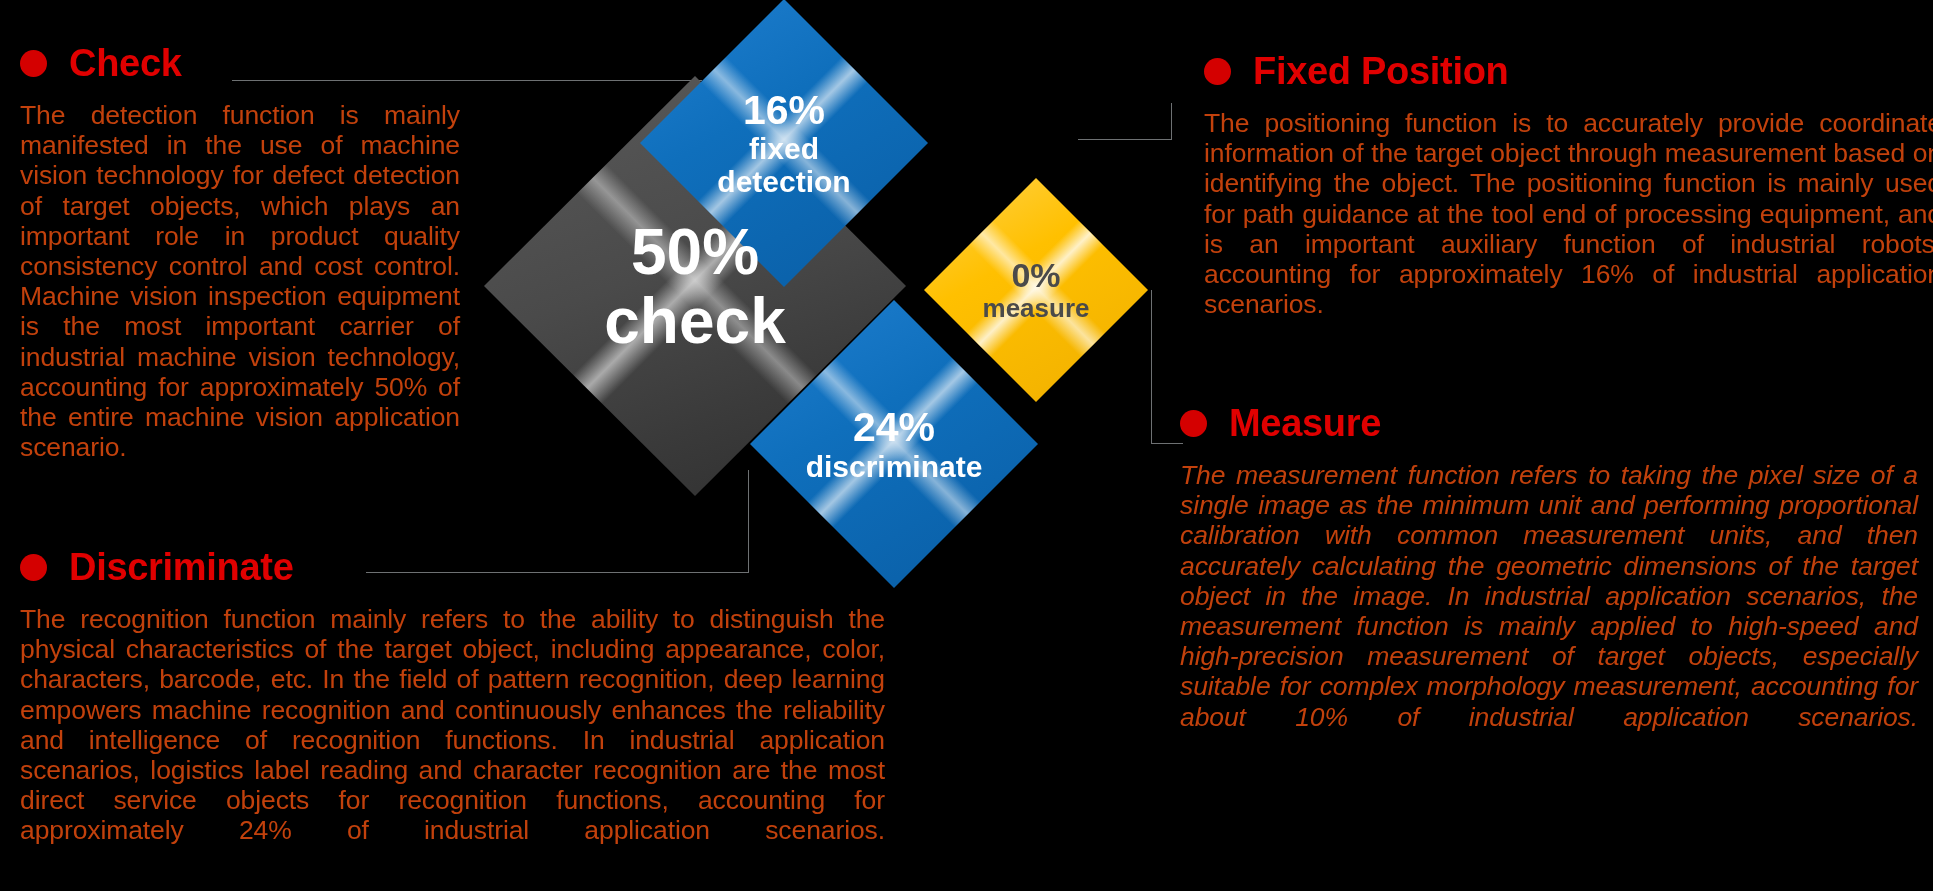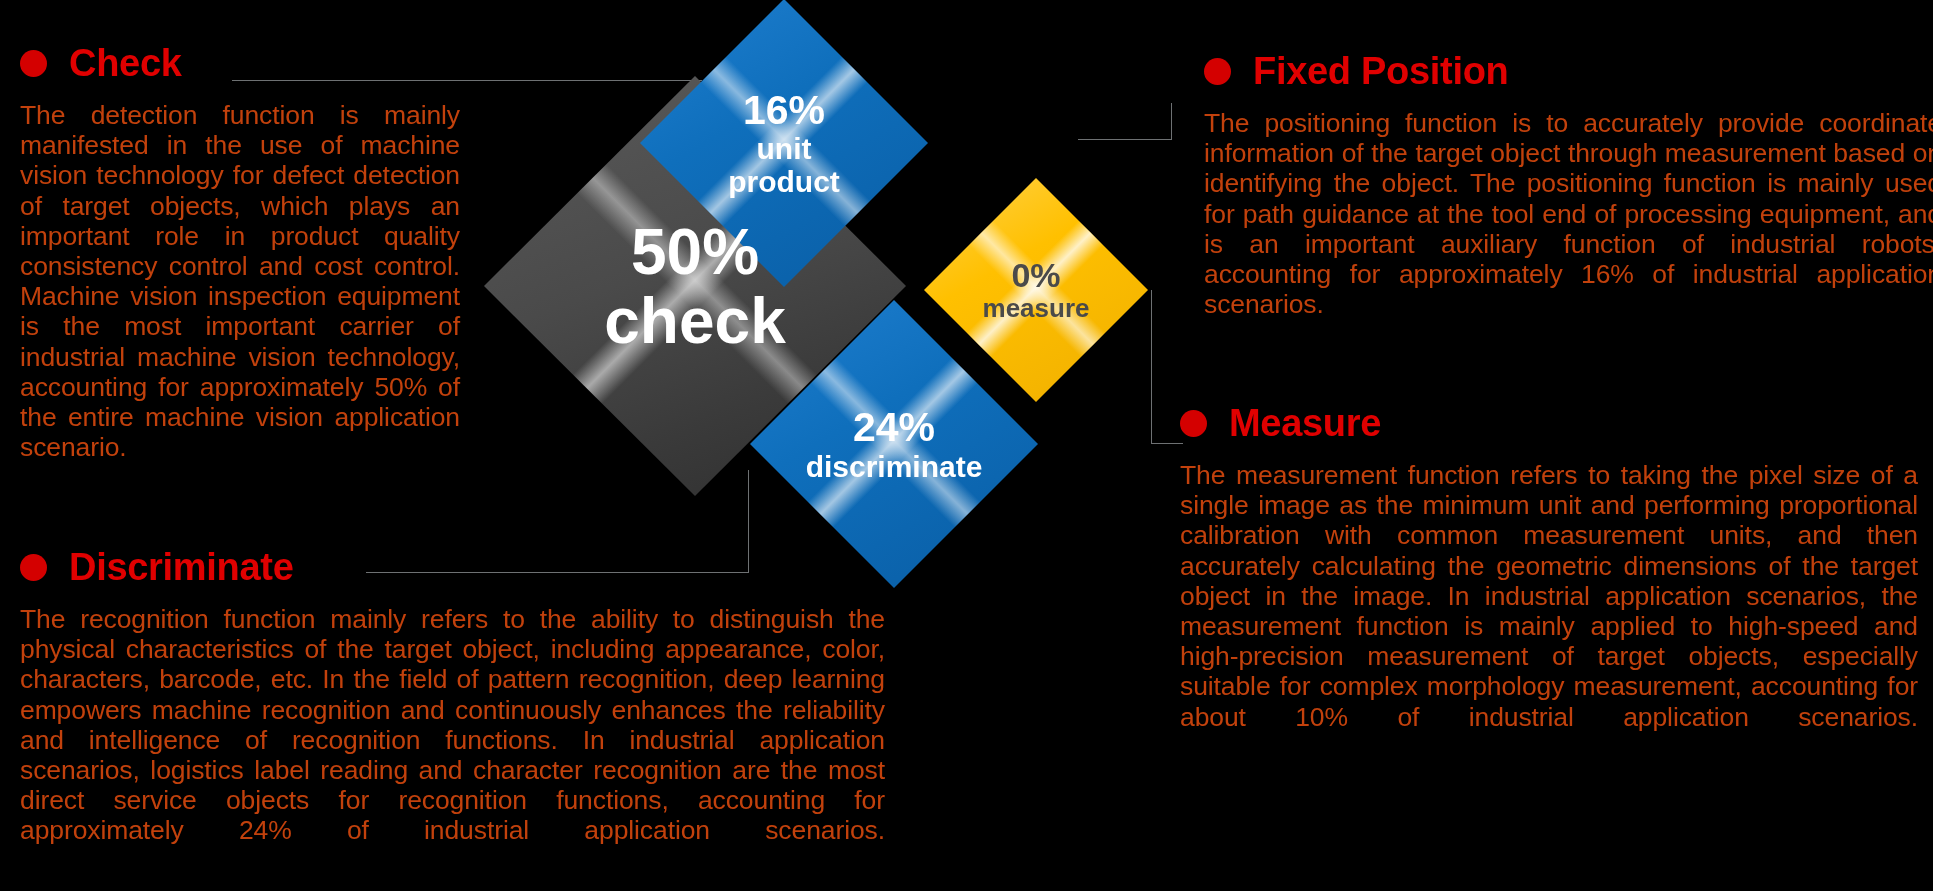--- a/index.html
+++ b/index.html
@@ -41,21 +41,21 @@
   #blk-check        { left:20px;   top:44px;  width:440px; }
   #blk-check .para  { margin-top:16px; }
 
   #blk-discriminate       { left:20px;  top:548px; width:865px; }
   #blk-discriminate .para { margin-top:16px; }
 
   #blk-fixed        { left:1204px; top:52px;  width:738px; }
   #blk-fixed .para  { margin-top:16px; }
 
   #blk-measure        { left:1180px; top:404px; width:738px; }
-  #blk-measure .para  { margin-top:16px; }
+  #blk-measure .para  { margin-top:16px;font-style:italic; }
 
   
   .conn { position:absolute; background:#6E7173; }
   .conn.h { height:1px; }
   .conn.v { width:1px; }
 
   
   .diamond {
     position:absolute;
     display:flex;
@@ -134,22 +134,22 @@
 
   <div class="diamond" id="dia-check">
     <div class="dia-shape"></div>
     <div class="dia-label pct">50%</div>
     <div class="dia-label name">check</div>
   </div>
 
   <div class="diamond" id="dia-fixed">
     <div class="dia-shape"></div>
     <div class="dia-label pct">16%</div>
-    <div class="dia-label name">unit</div>
-    <div class="dia-label name">product</div>
+    <div class="dia-label name">fixed</div>
+    <div class="dia-label name">detection</div>
   </div>
 
   <div class="diamond" id="dia-measure">
     <div class="dia-shape"></div>
     <div class="dia-label pct">0%</div>
     <div class="dia-label name">measure</div>
   </div>
 
   <div class="diamond" id="dia-disc">
     <div class="dia-shape"></div>

